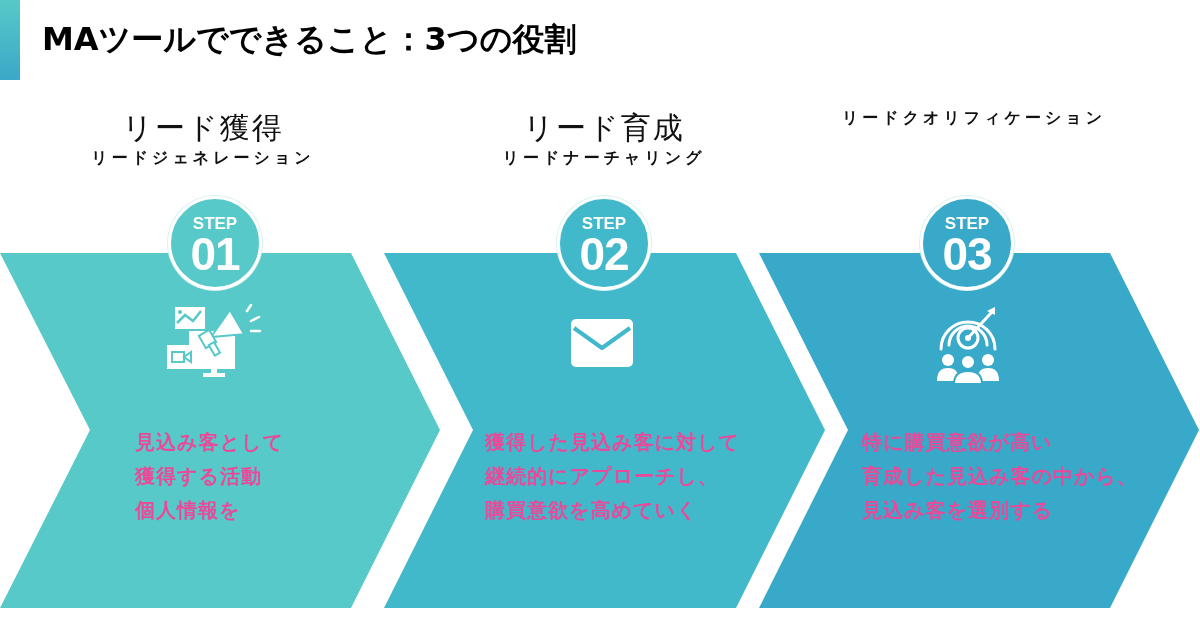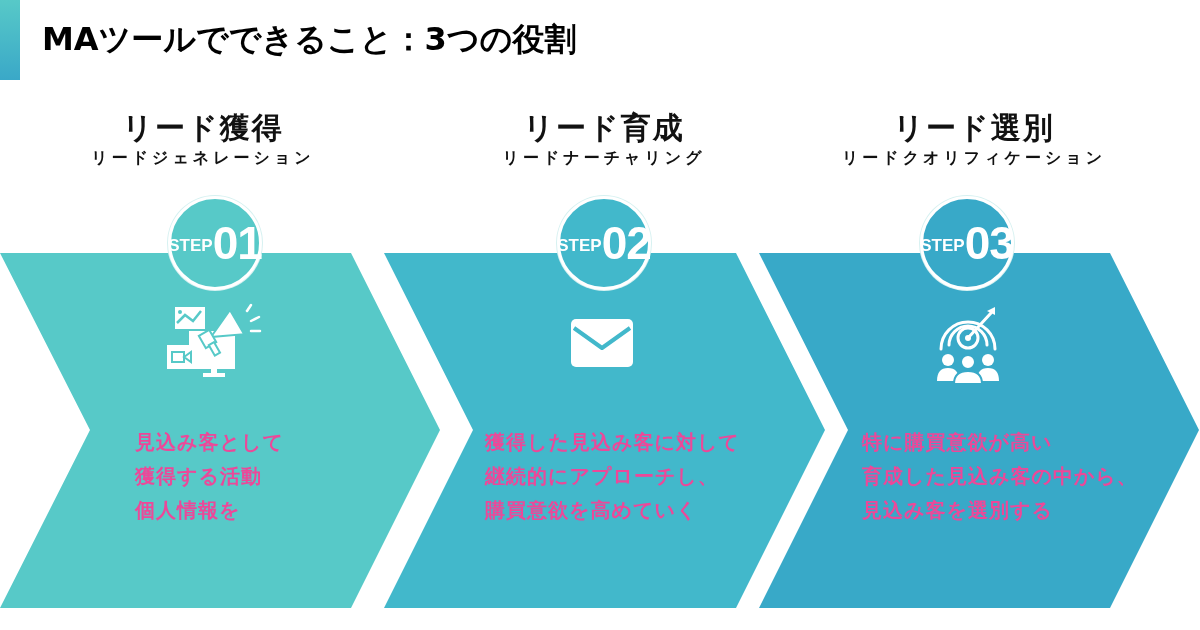--- a/index.html
+++ b/index.html
@@ -14,27 +14,27 @@
   }
   .page-title {
     position: absolute; left: 42px; top: 18px;
     font-size: 32px; font-weight: bold; color: #000000;
     letter-spacing: 0px; white-space: nowrap;
   }
   .chevrons { position: absolute; left: 0; top: 0; width: 1200px; height: 630px; }
   .step-head {
     position: absolute; top: 108px; width: 360px; text-align: center; color: #111;
   }
-  .step-head .title { font-size: 30px; font-weight: bold; letter-spacing: 2px; line-height: 40px; }
+  .step-head .title { font-size: 30px; font-weight: normal; letter-spacing: 2px; line-height: 40px; }
   .step-head .sub { font-size: 16px; font-weight: bold; letter-spacing: 4px; line-height: 20px; }
   .badge {
     position: absolute; top: 196px; width: 94px; height: 94px; border-radius: 50%;
     border: 3px solid #ffffff; box-sizing: border-box;
     box-shadow: 0 0 0 1px #d6f1f1;
-    display: flex; flex-direction: row; align-items: center; justify-content: center;
+    display: flex; flex-direction: column; align-items: center; justify-content: center;
     color: #fff; font-family: "Liberation Sans", sans-serif; font-weight: bold;
   }
   .badge .step-label { font-size: 17px; line-height: 17px; margin-top: 4px; }
   .badge .step-num { font-size: 46px; line-height: 44px; letter-spacing: -1px; }
   .icon { position: absolute; }
   .desc {
     position: absolute; top: 425px; color: #ec4899; font-size: 20px; font-weight: bold;
     line-height: 34px; letter-spacing: 1px; white-space: nowrap;
   }
 </style>
@@ -99,21 +99,20 @@
   <rect x="1" y="1" width="62" height="48" rx="5" fill="#fff"></rect>
   <polyline points="4,10 32,30 60,10" fill="none" stroke="#42b8cb" stroke-width="4" stroke-linejoin="round"></polyline>
 </svg>
 <div class="desc" style="left:485px;">
   <div>獲得した見込み客に対して</div>
   <div>継続的にアプローチし、</div>
   <div>購買意欲を高めていく</div>
 </div>
 
 <div class="step-head" style="left:794px;">
-  <div class="title">リード選別</div>
   <div class="sub">リードクオリフィケーション</div>
 </div>
 <div class="badge" style="left:920px; background:#38a9c8;">
   <div class="step-label">STEP</div>
   <div class="step-num">03</div>
 </div>
 <svg class="icon" style="left:935px; top:305px;" width="66" height="80" viewBox="0 0 66 80">
   <g fill="none" stroke="#fff" stroke-width="3" stroke-linecap="round">
     <path d="M6,44 A27,27 0 1 1 60,44"></path>
     <path d="M14,40 A19,19 0 1 1 52,40"></path>

